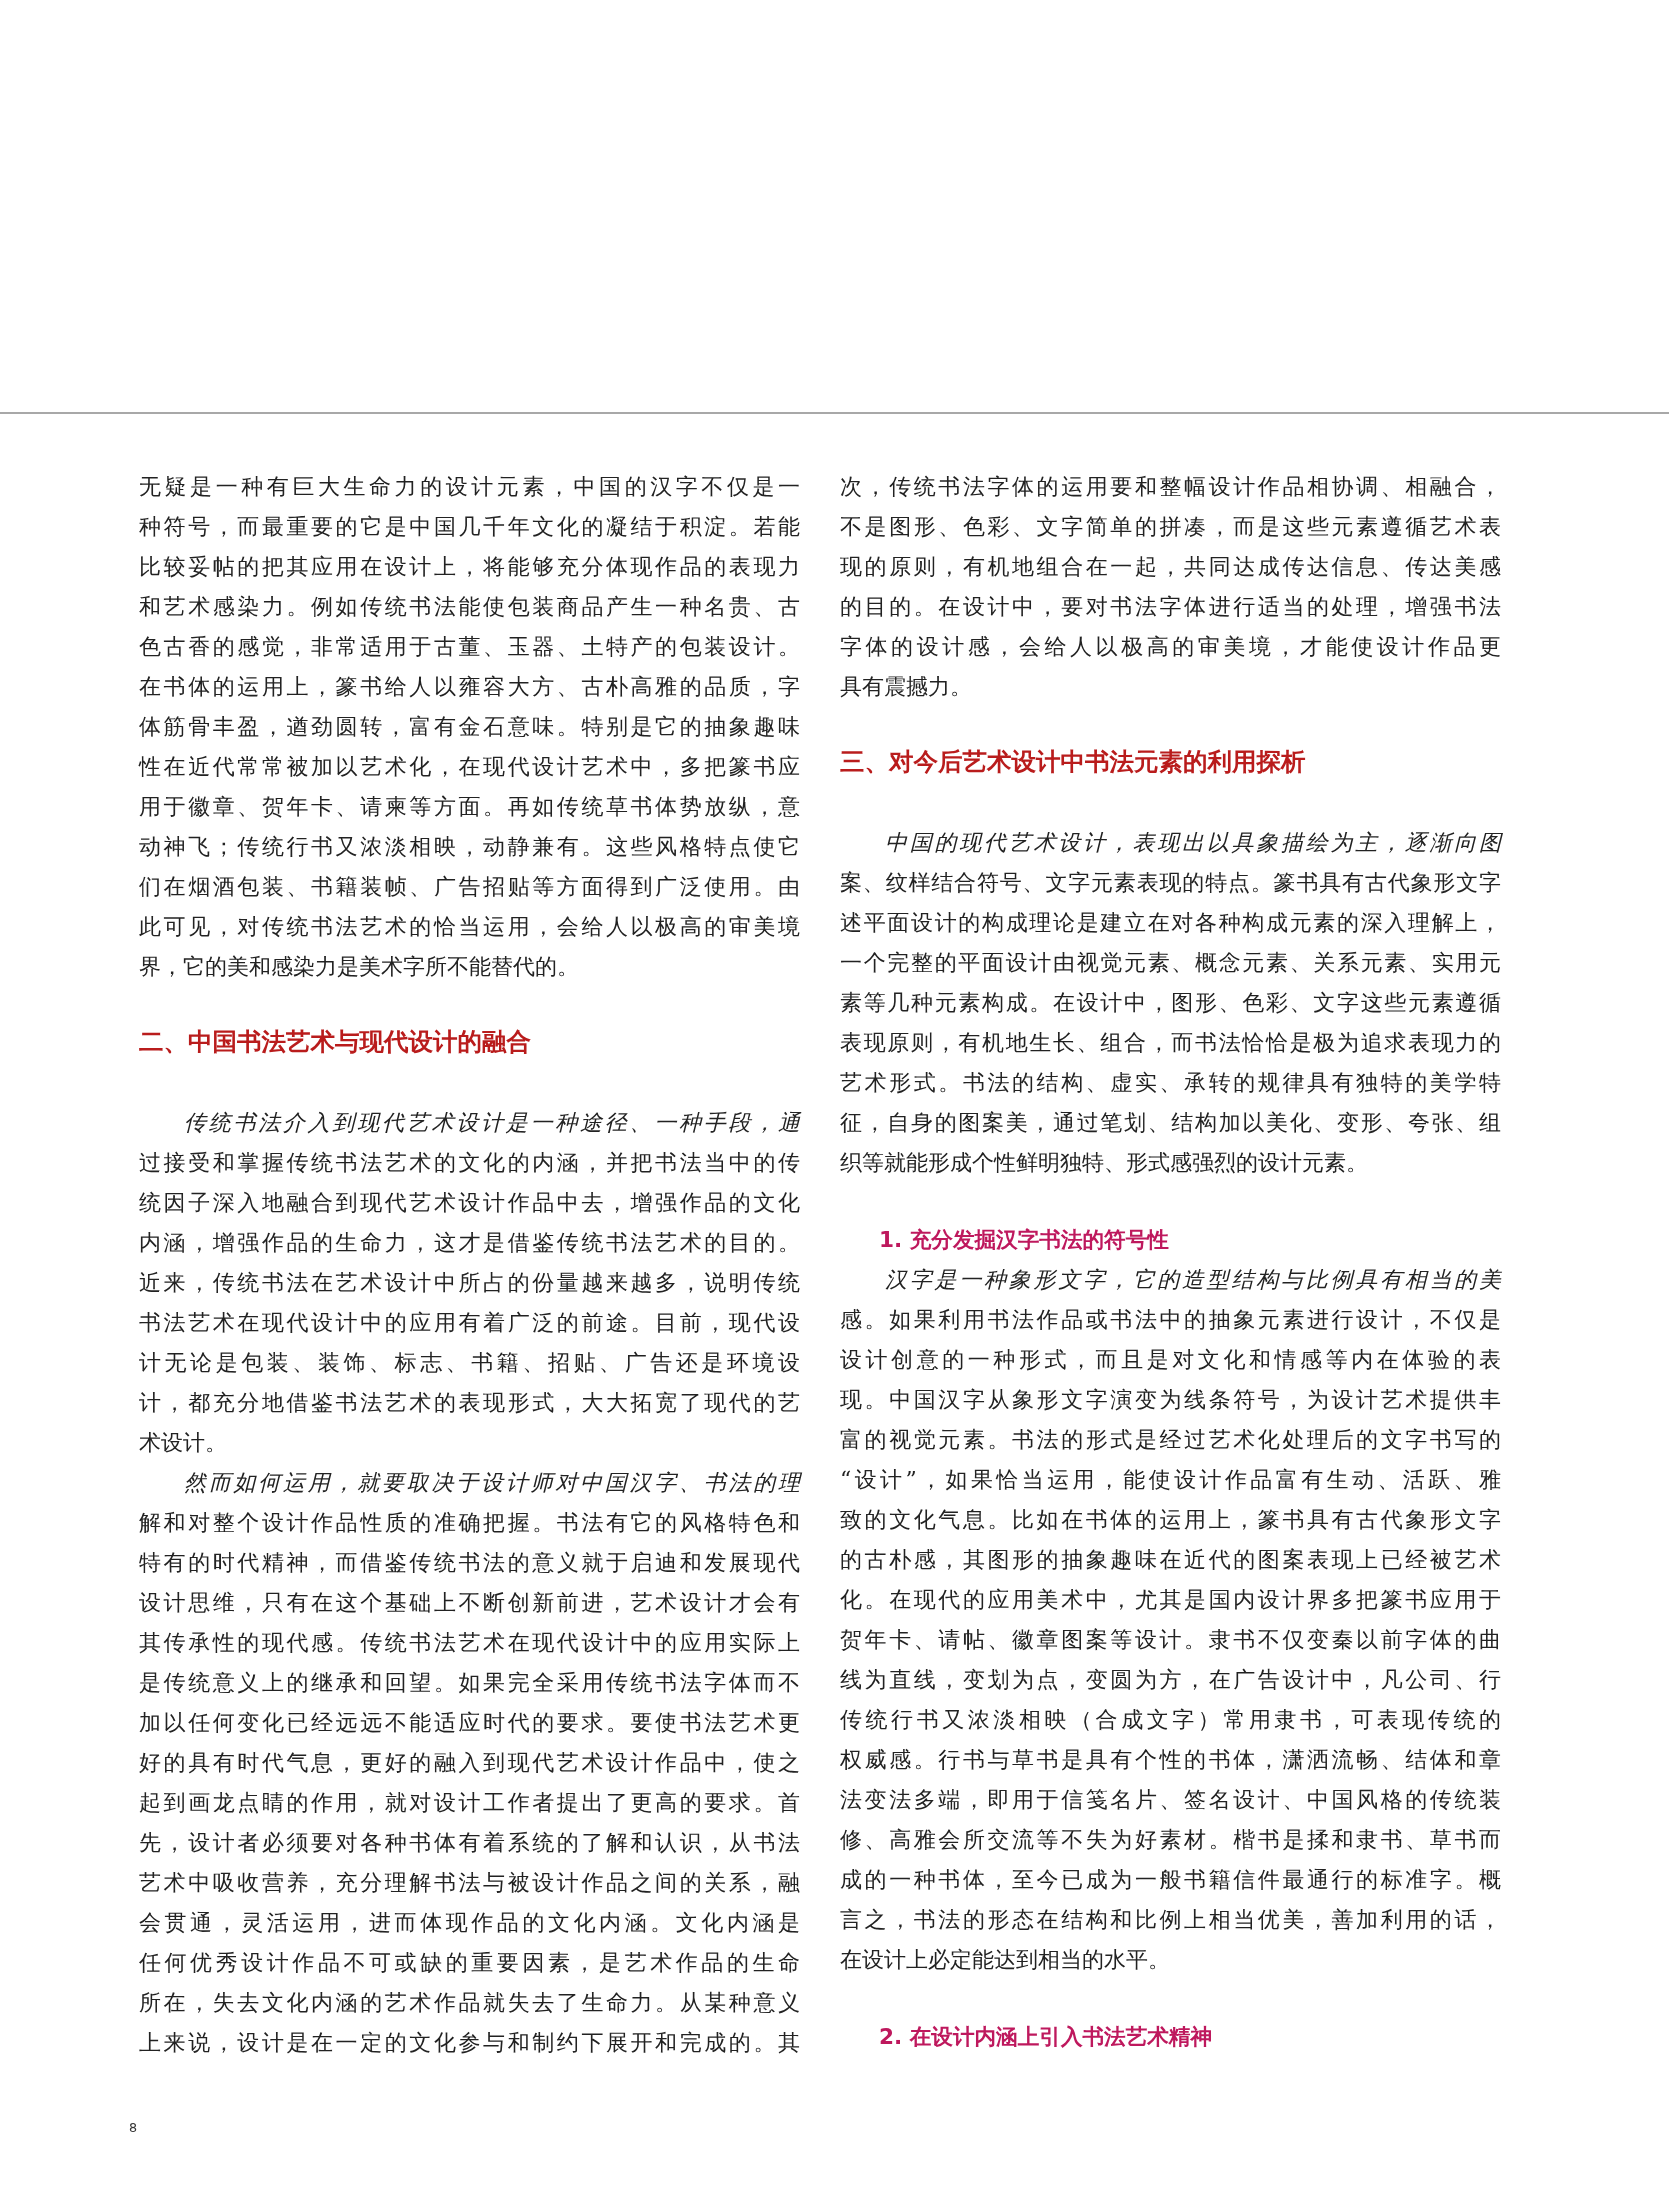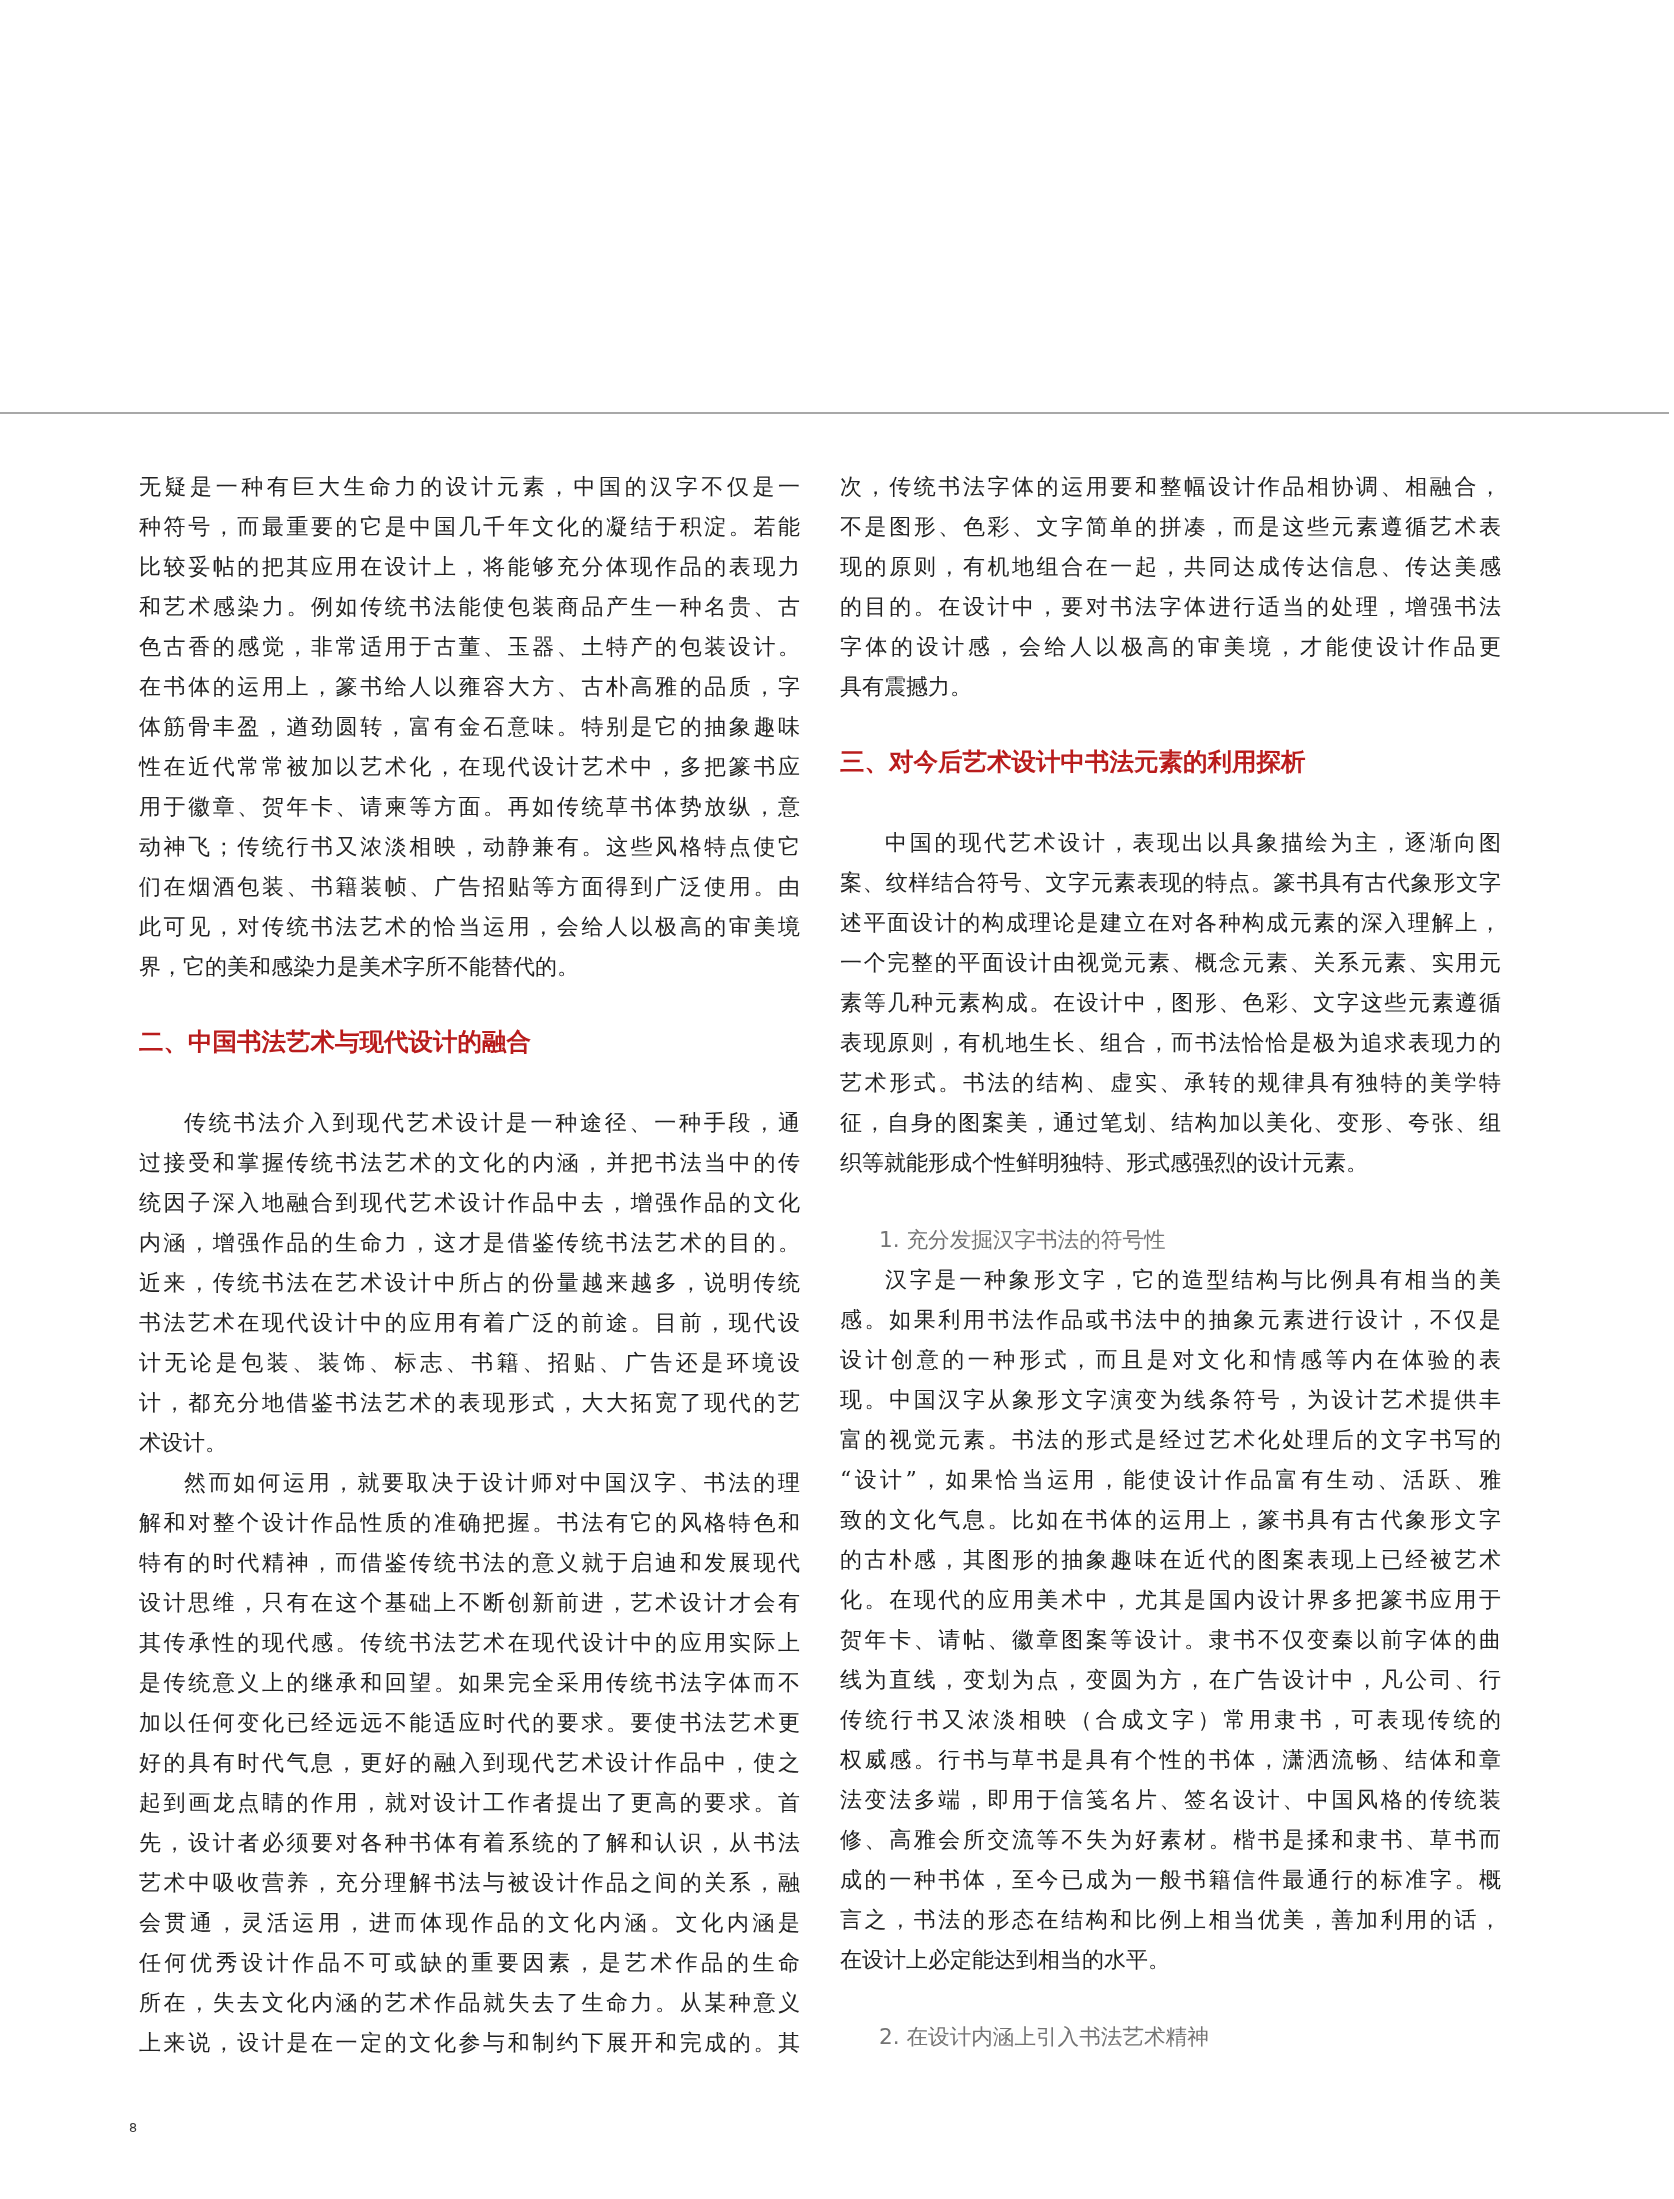--- a/index.html
+++ b/index.html
@@ -39,37 +39,38 @@
       white-space: nowrap;
       text-align: justify;
       text-align-last: justify;
       letter-spacing: 0;
     }
     .line.last {
       text-align-last: left;
     }
     .line.indent {
       padding-left: 45px;
+      font-style: italic;
     }
     .heading {
       display: block;
       font-family: "DejaVu Sans", "Liberation Sans", sans-serif;
       font-weight: bold;
       font-size: 24.5px;
       color: #b91c1c;
       white-space: nowrap;
       height: 40px;
       line-height: 40px;
     }
     .subheading {
       display: block;
       font-family: "DejaVu Sans", "Liberation Sans", sans-serif;
-      font-weight: normal;
+      font-weight: bold;
       font-size: 21.6px;
-      color: #737373;
+      color: #be185d;
       white-space: nowrap;
       height: 40px;
       line-height: 40px;
       padding-left: 39px;
     }
     .gap-before-heading { height: 35px; }
     .gap-after-heading { height: 41px; }
     .gap-before-sub { height: 37px; }
 
     .page-number {

